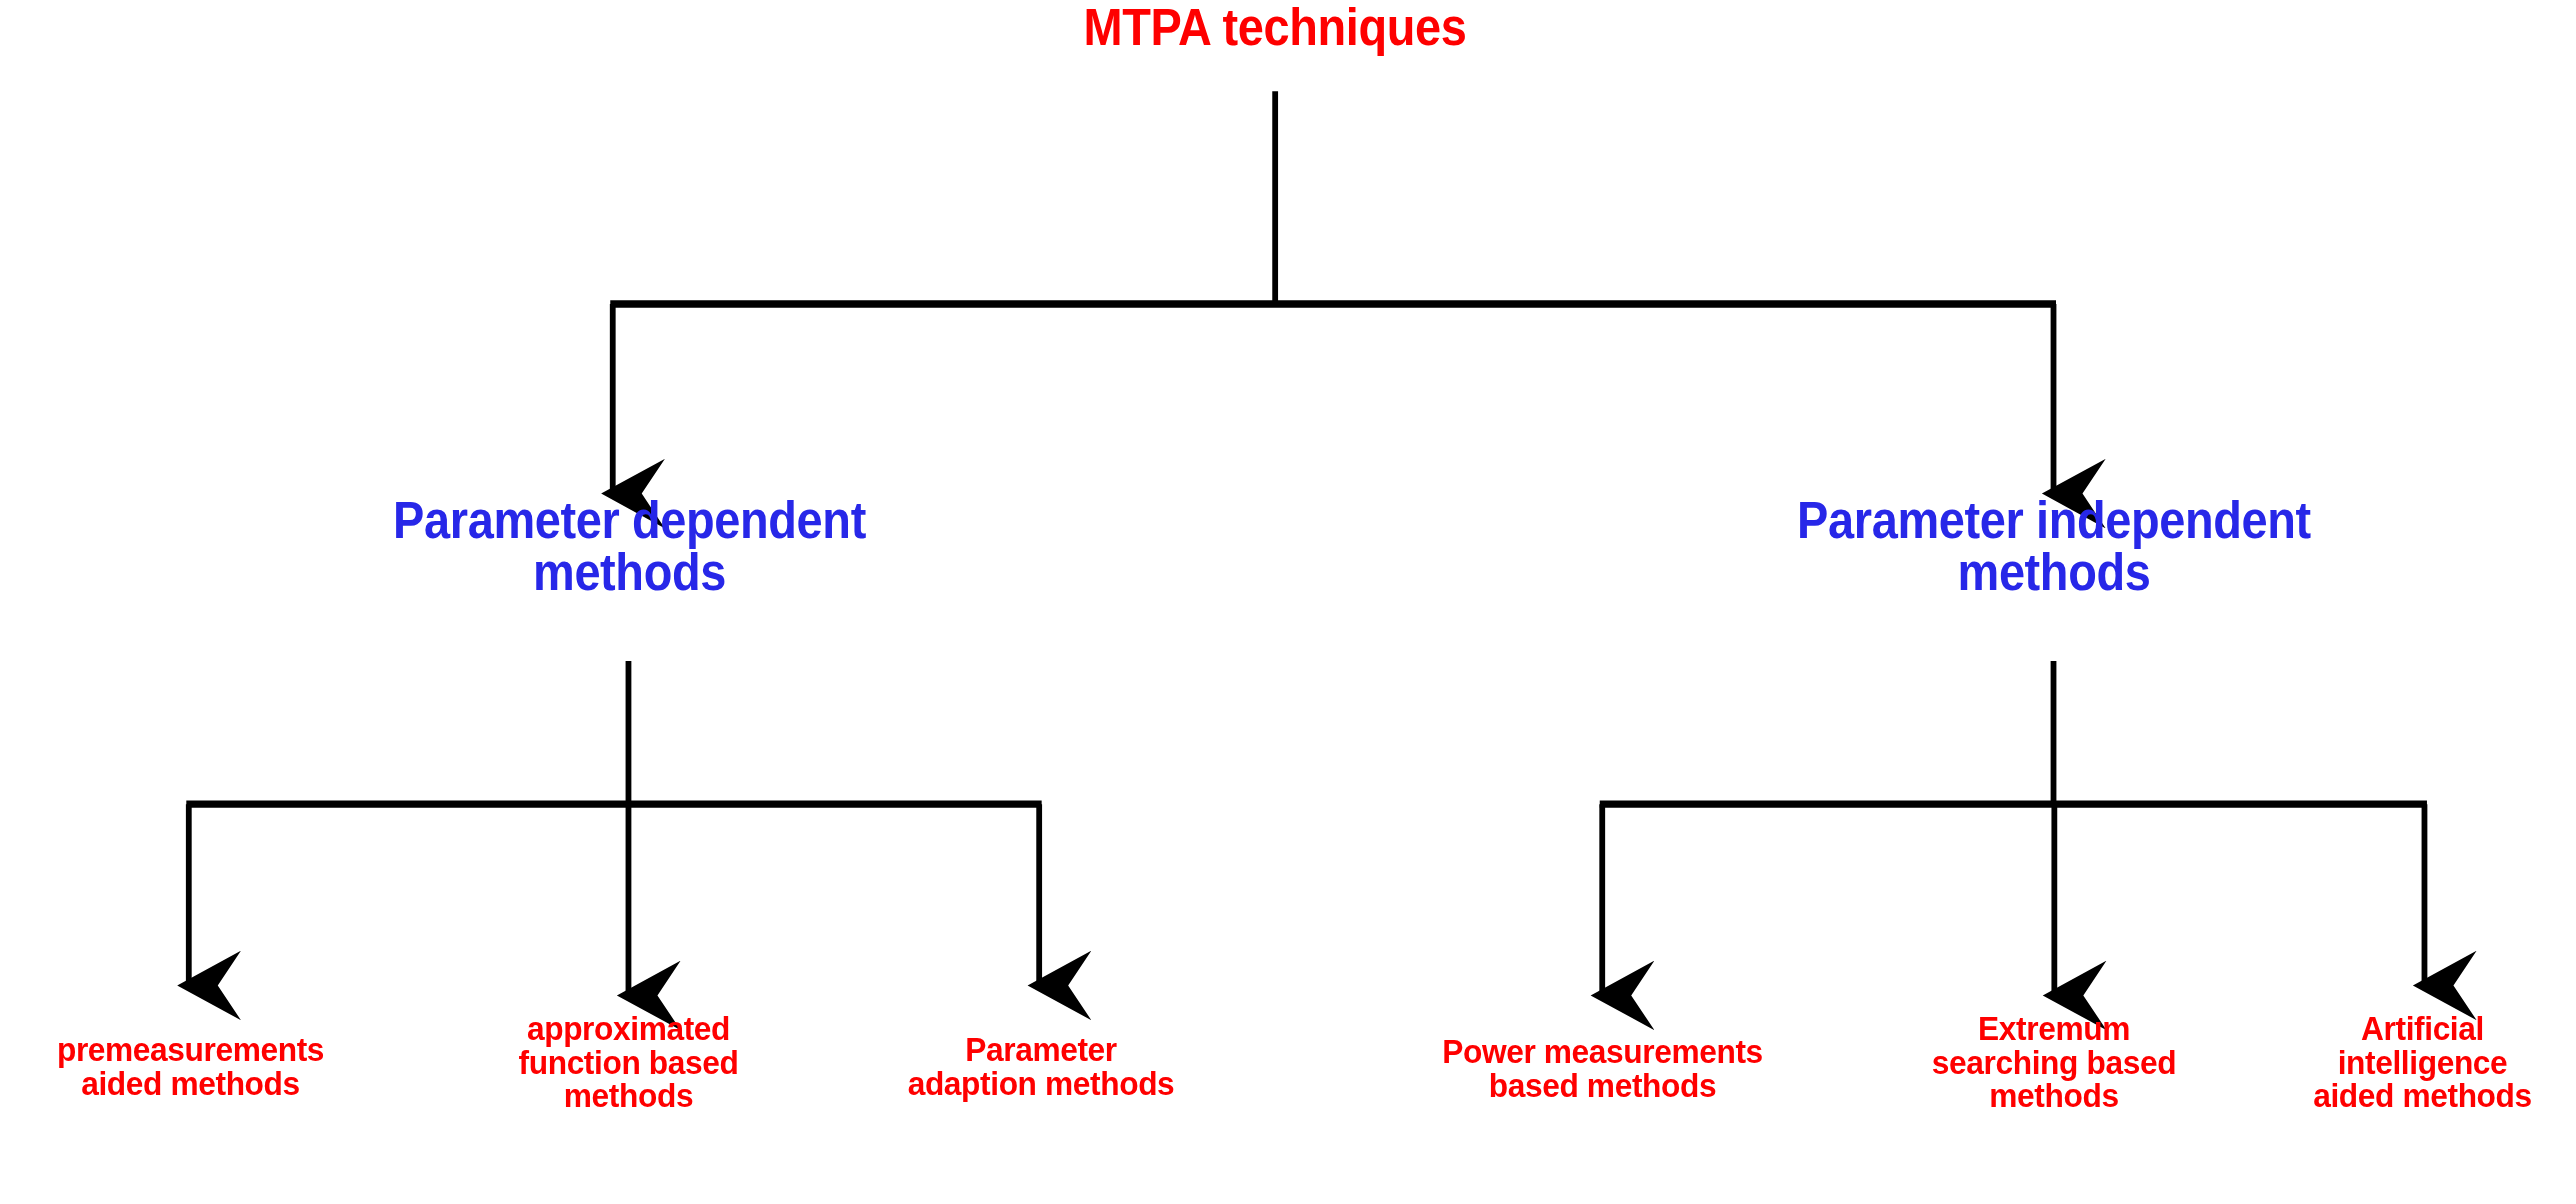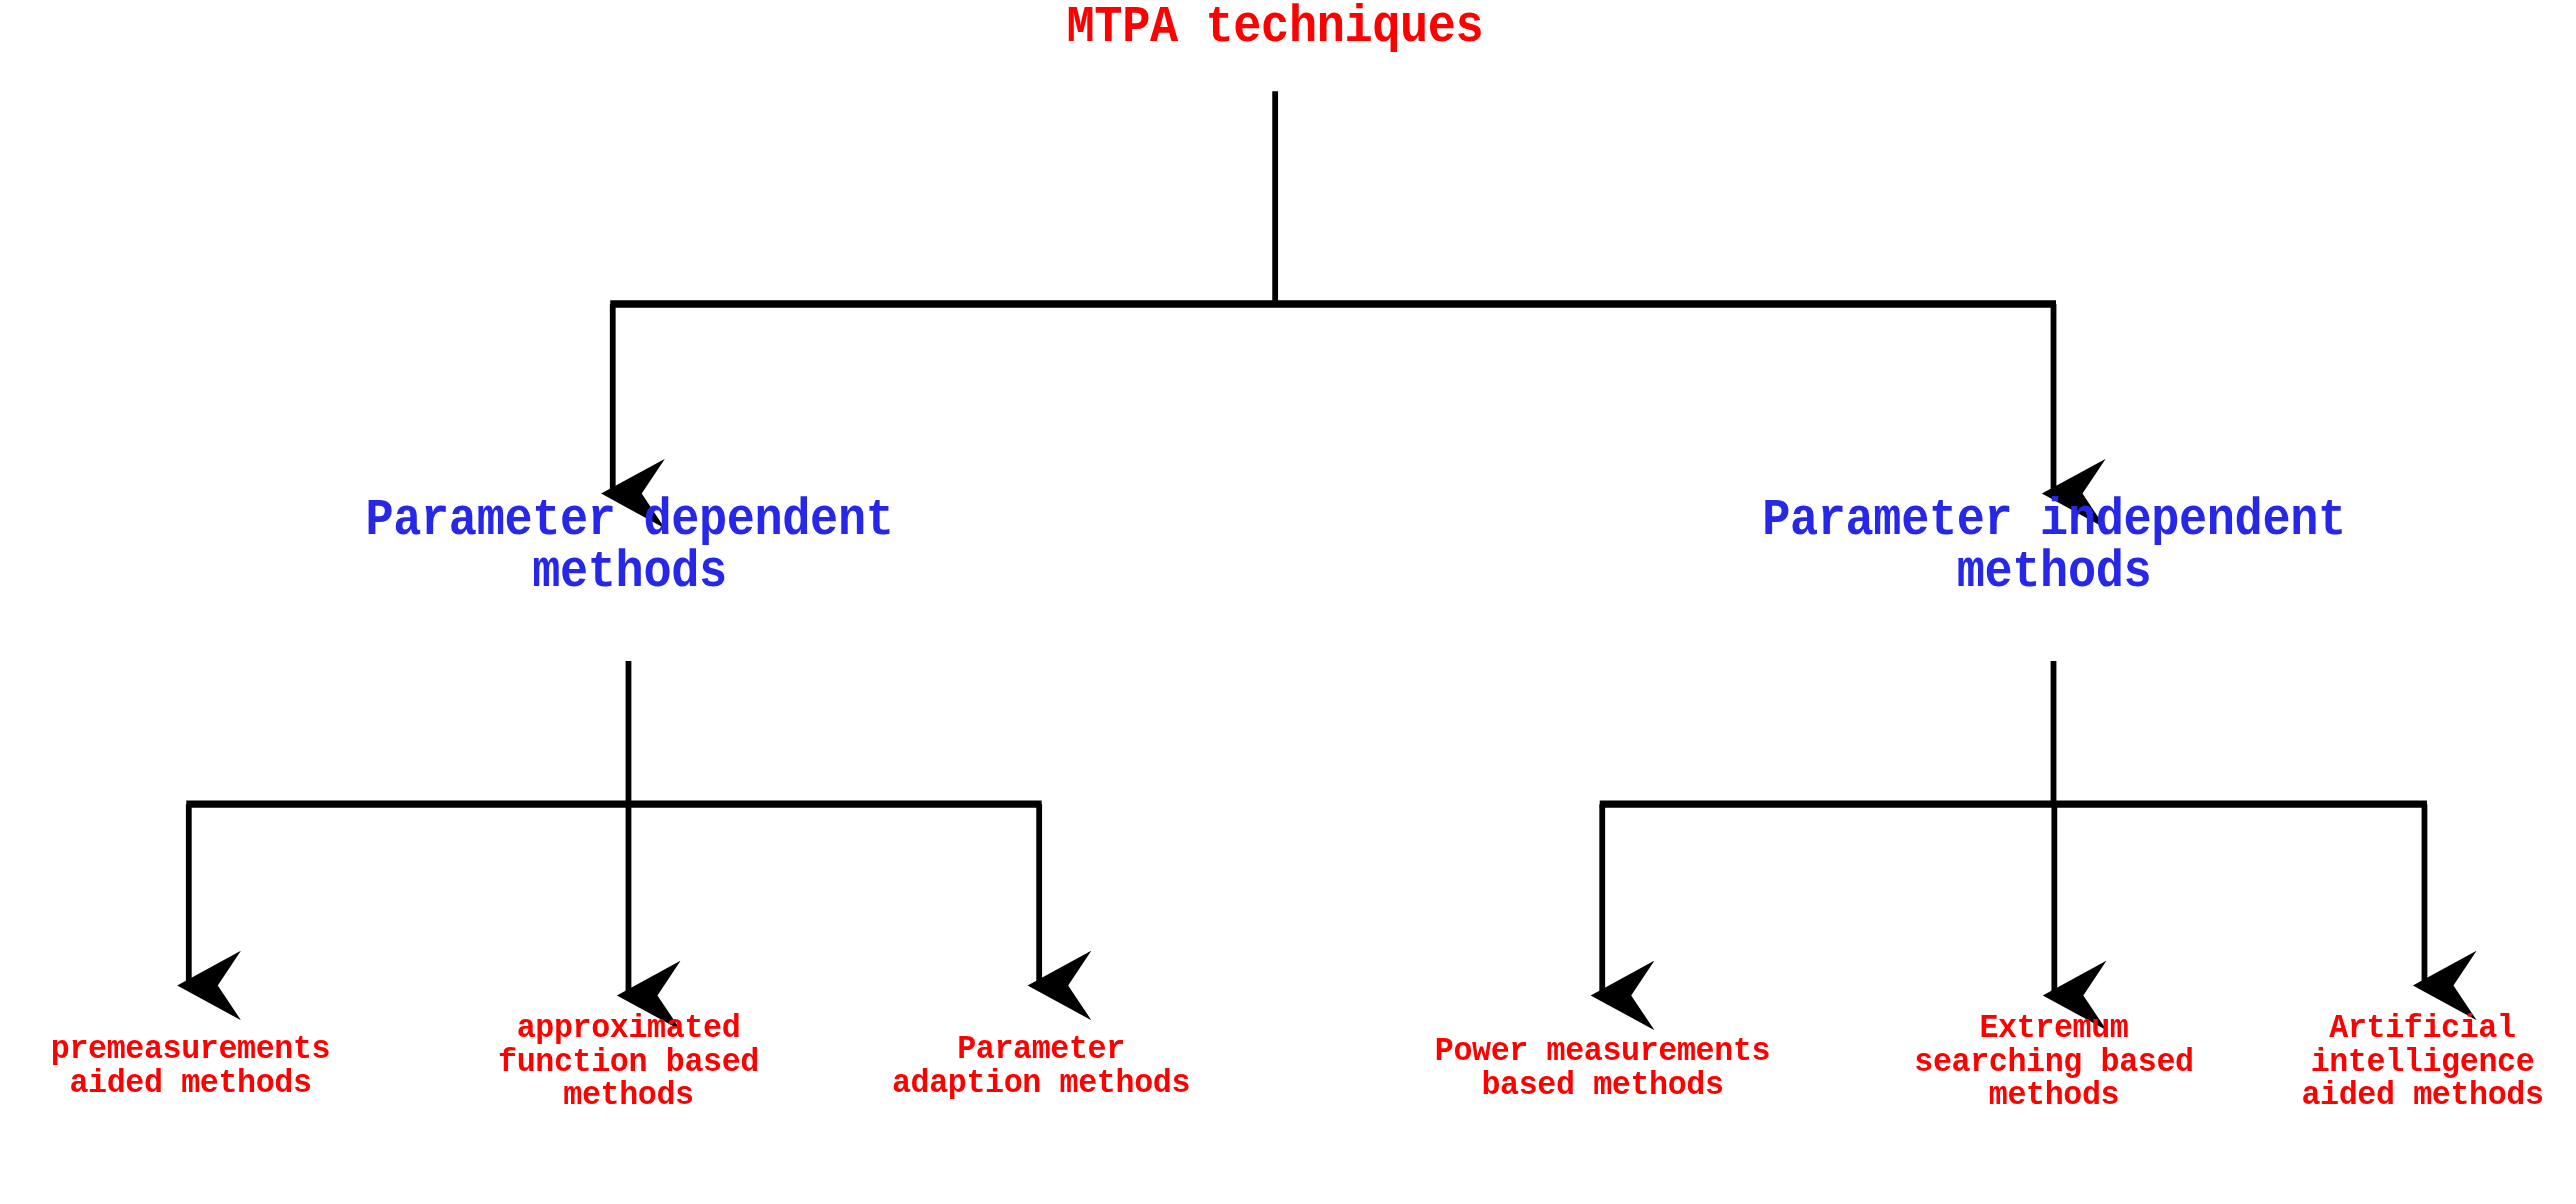--- a/index.html
+++ b/index.html
@@ -6,21 +6,21 @@
     margin: 0;
     padding: 0;
     background: #ffffff;
   }
   #canvas {
     position: relative;
     width: 2576px;
     height: 1205px;
     background: #ffffff;
     overflow: hidden;
-    font-family: Liberation Mono, monospace;
+    font-family: Liberation Sans, sans-serif;
   }
   #wires {
     position: absolute;
     left: 0;
     top: 0;
     width: 2576px;
     height: 1205px;
   }
   .node {
     position: absolute;

